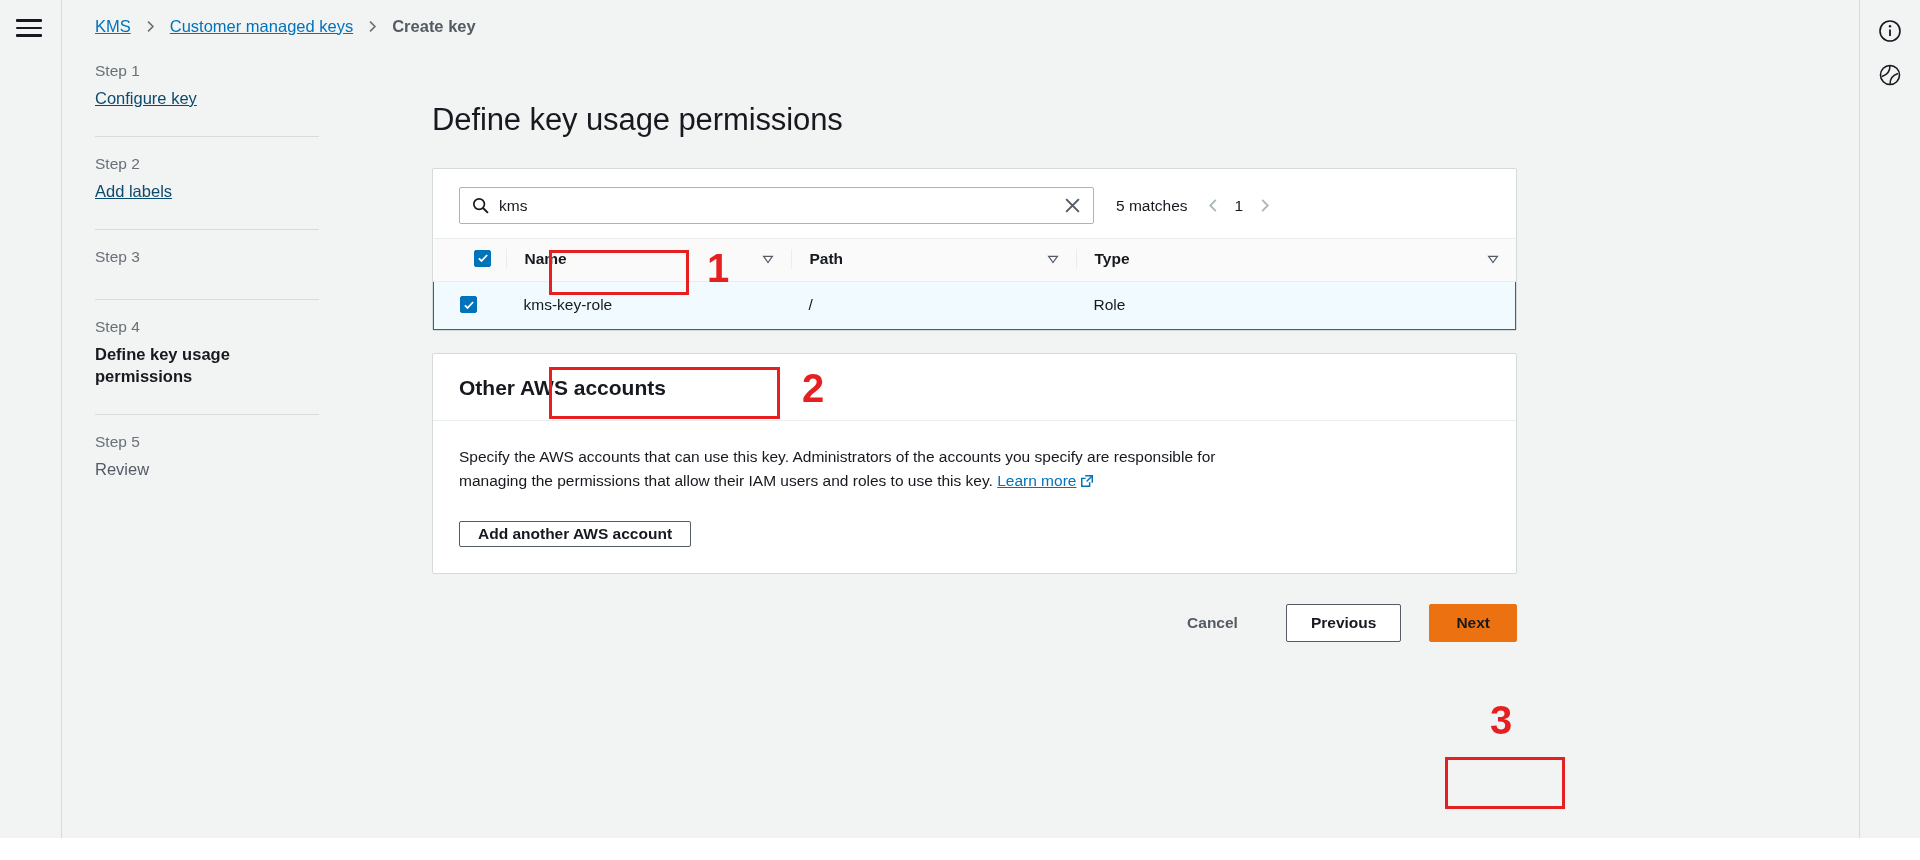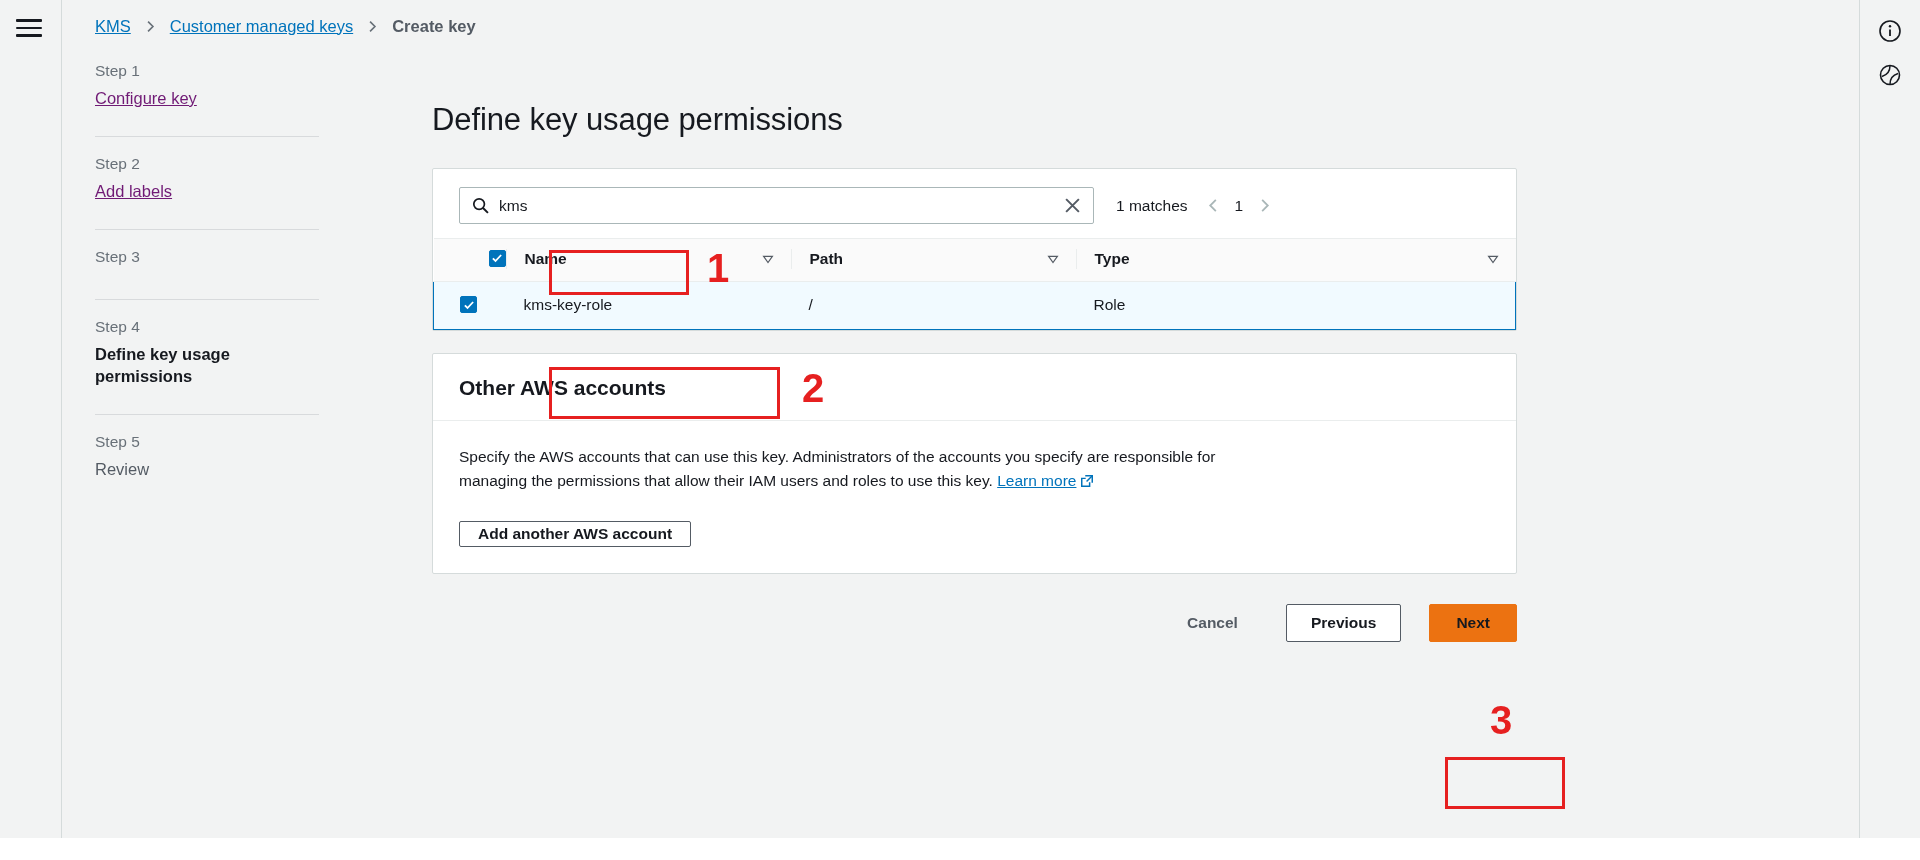--- a/index.html
+++ b/index.html
@@ -90,21 +90,21 @@
     padding: 10px 0 0 33px;
   }
   .wz-step { padding-bottom: 6px; }
   .wz-num {
     font-size: 15.5px;
     color: #687078;
     margin-bottom: 7px;
   }
   .wz-title {
     font-size: 16.5px;
-    color: #701a75;
+    color: #0c4a6e;
     text-decoration: underline;
     cursor: pointer;
     line-height: 1.38;
     max-width: 205px;
     display: inline-block;
   }
   .wz-title.active {
     color: #16191f;
     font-weight: bold;
     text-decoration: none;
@@ -217,21 +217,21 @@
   .pager {
     display: flex; align-items: center;
     margin-left: 18px; gap: 14px;
   }
   .pg-arrow { color: #aab7b8; cursor: pointer; display: flex; }
   .pg-num { font-size: 15.5px; color: #16191f; }
 
   
   table.kt { width: 100%; border-collapse: collapse; table-layout: fixed; }
   table.kt th {
-    text-align: right;
+    text-align: center;
     font-size: 15.5px;
     font-weight: bold;
     color: #16191f;
     padding: 10px 0 12px 0;
     border-top: 1px solid #eaeded;
     border-bottom: 1px solid #eaeded;
     background: #fafafa;
     vertical-align: middle;
   }
   table.kt td {
@@ -430,21 +430,21 @@
                     <path d="M10.4 10.4 L15 15" stroke="#16191f" stroke-width="1.8" fill="none"></path>
                   </svg>
               </span>
               <input class="search-val" value="kms" style="">
               <span class="clear-ico">
                 <svg width="17" height="17" viewBox="0 0 16 16">
                     <path d="M2 2 L14 14 M14 2 L2 14" stroke="#545b64" stroke-width="1.9" fill="none"></path>
                   </svg>
               </span>
             </div>
-            <span class="matches">1 matches</span>
+            <span class="matches">5 matches</span>
             <div class="pager">
               <span class="pg-arrow">
                 <svg width="15" height="15" viewBox="0 0 16 16">
                     <path d="M10.5 2 L4.5 8 L10.5 14" fill="none" stroke="#aab7b8" stroke-width="1.9"></path>
                   </svg>
               </span>
               <span class="pg-num">1</span>
               <span class="pg-arrow">
                 <svg width="15" height="15" viewBox="0 0 16 16">
                     <path d="M5.5 2 L11.5 8 L5.5 14" fill="none" stroke="#aab7b8" stroke-width="1.9"></path>

